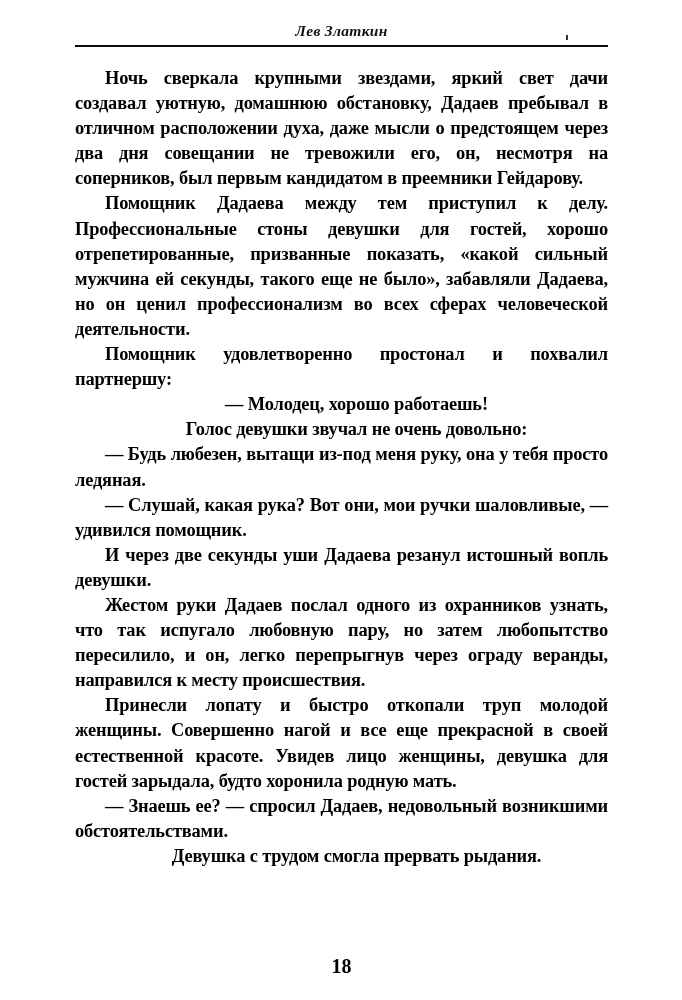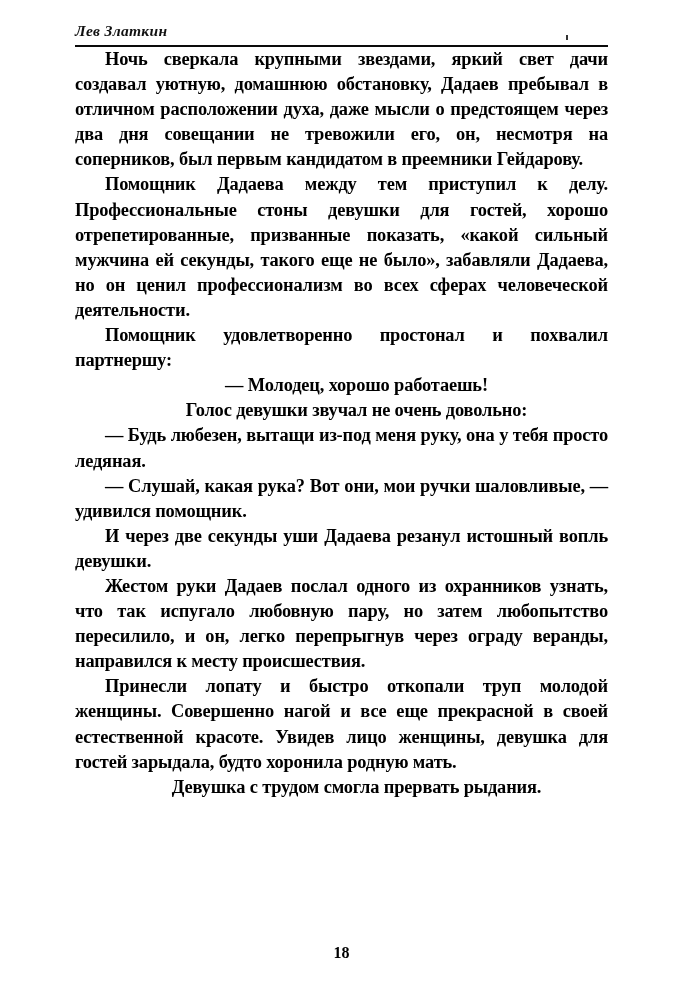--- a/index.html
+++ b/index.html
@@ -24,21 +24,21 @@
     height: 1000px;
     background: #ffffff;
   }
 
   
   .running-head {
     position: absolute;
     left: 75px;
     top: 22px;
     width: 533px;
-    text-align: left;
+    text-align: center;
   }
   .running-head-title {
     display: inline-block;
     font-family: "Liberation Serif", "DejaVu Serif", serif;
     font-weight: bold;
     font-style: italic;
     font-size: 15.5px;
     letter-spacing: 0.3px;
     color: #111111;
     line-height: 1;
@@ -59,21 +59,21 @@
     top: 35px;
     width: 2px;
     height: 5px;
     background: #333333;
   }
 
   
   .textblock {
     position: absolute;
     left: 75px;
-    top: 47px;
+    top: 66px;
     width: 533px;
   }
 
   .para {
     margin: 0;
     text-align: justify;
     text-justify: inter-word;
     text-indent: 30px;
     font-size: 18.4px;
     line-height: 25.1px;
@@ -95,24 +95,25 @@
   
   .folio {
     position: absolute;
     left: 75px;
     top: 944px;
     width: 533px;
     text-align: center;
   }
   .folio-number {
     display: inline-block;
-    font-size: 16px;
+    font-size: 20px;
     font-weight: bold;
     line-height: 1;
     color: #000000;
+    margin-top: 12px;
   }
 </style>
 </head>
 <body>
 
 <div class="page">
 
   <div class="running-head">
     <span class="running-head-title">Лев Златкин</span>
   </div>
@@ -124,20 +125,21 @@
       <p class="para">Ночь сверкала крупными звездами, яркий свет дачи создавал уютную, домашнюю обстановку, Дадаев пребывал в отличном расположении духа, даже мысли о предстоящем через два дня совещании не тревожили его, он, несмотря на соперников, был первым кандидатом в преемники Гейдарову.</p>
       <p class="para">Помощник Дадаева между тем приступил к делу. Профессиональные стоны девушки для гостей, хорошо отрепетированные, призванные показать, «какой сильный мужчина ей секунды, такого еще не было», забавляли Дадаева, но он ценил профессионализм во всех сферах человеческой деятельности.</p>
       <p class="para">Помощник удовлетворенно простонал и похвалил партнершу:</p>
       <p class="para short">— Молодец, хорошо работаешь!</p>
       <p class="para short">Голос девушки звучал не очень довольно:</p>
       <p class="para">— Будь любезен, вытащи из-под меня руку, она у тебя просто ледяная.</p>
       <p class="para">— Слушай, какая рука? Вот они, мои ручки шаловливые, — удивился помощник.</p>
       <p class="para">И через две секунды уши Дадаева резанул истошный вопль девушки.</p>
       <p class="para">Жестом руки Дадаев послал одного из охранников узнать, что так испугало любовную пару, но затем любопытство пересилило, и он, легко перепрыгнув через ограду веранды, направился к месту происшествия.</p>
       <p class="para">Принесли лопату и быстро откопали труп молодой женщины. Совершенно нагой и все еще прекрасной в своей естественной красоте. Увидев лицо женщины, девушка для гостей зарыдала, будто хоронила родную мать.</p>
+      <p class="para">— Знаешь ее? — спросил Дадаев, недовольный возникшими обстоятельствами.</p>
       <p class="para short">Девушка с трудом смогла прервать рыдания.</p>
     </div>
 
   <div class="folio">
     <span class="folio-number">18</span>
   </div>
 
 </div>
 
 </body></html>

